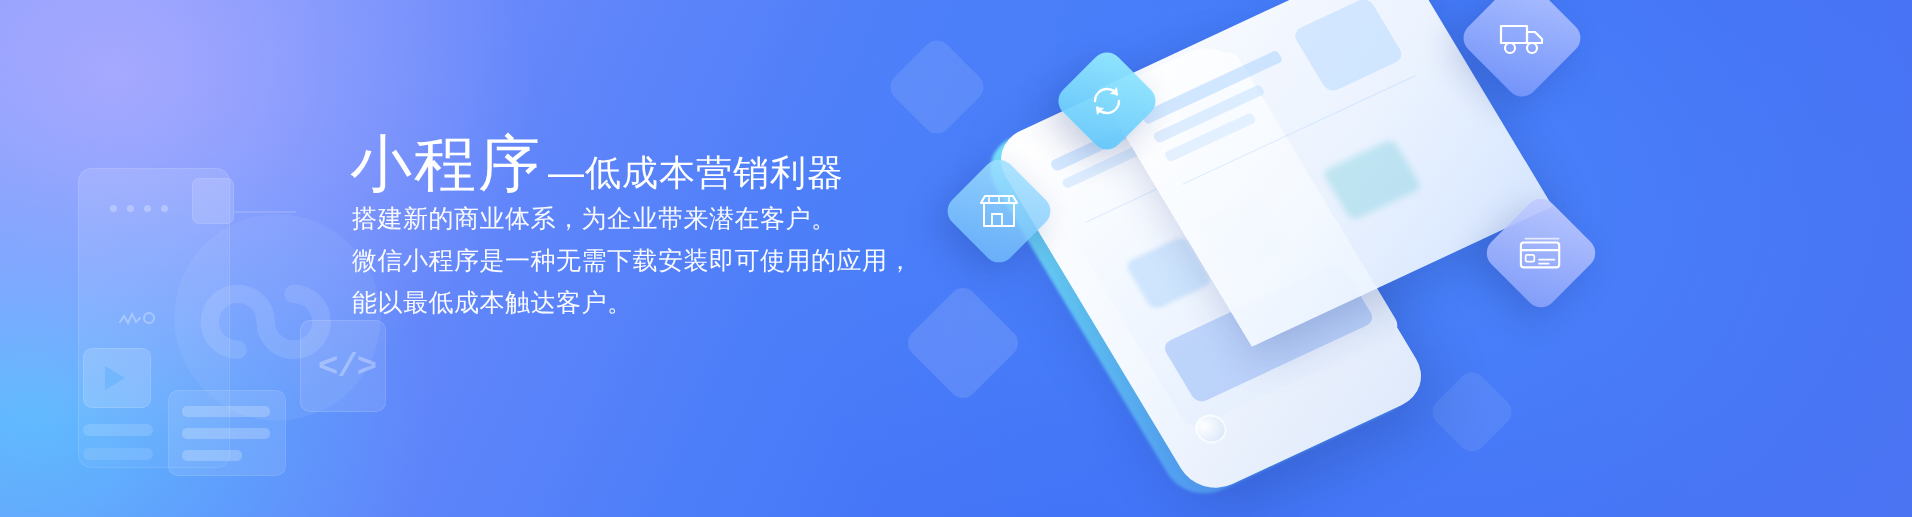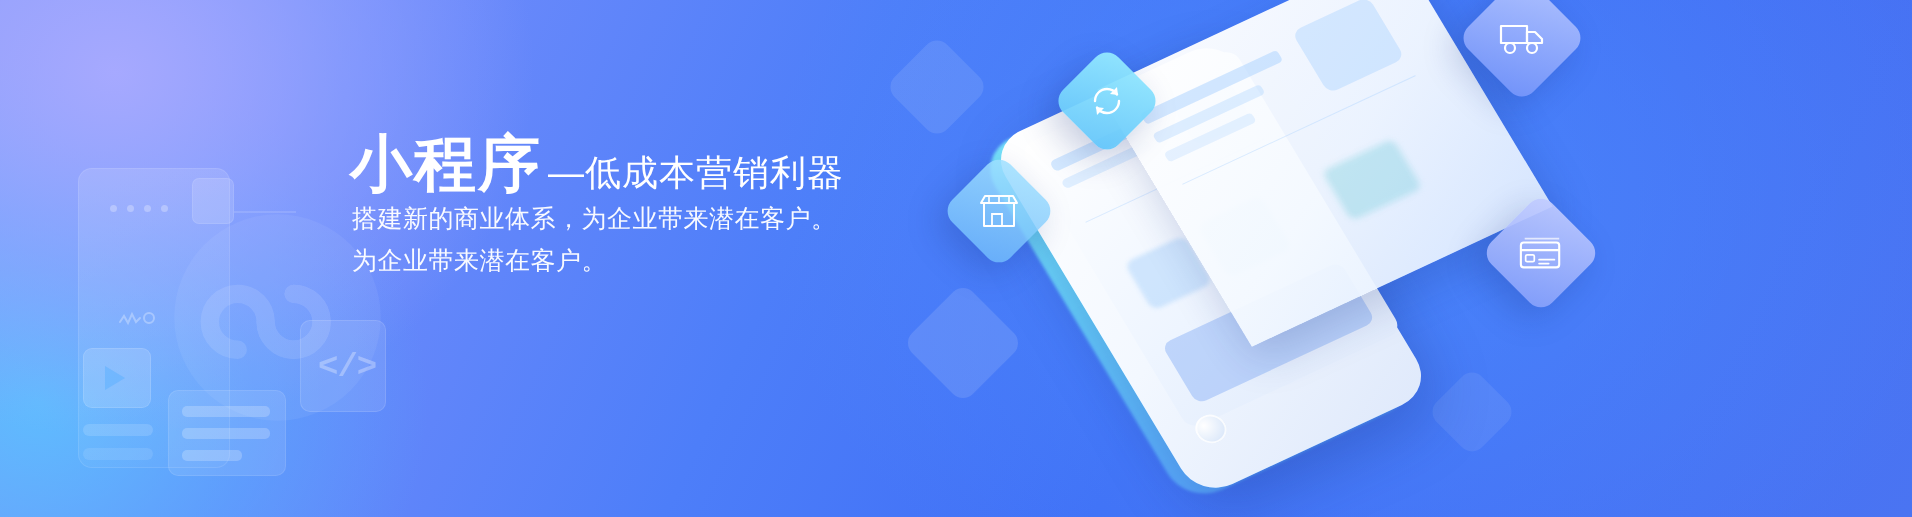--- a/index.html
+++ b/index.html
@@ -168,21 +168,21 @@
 
   
   #copy { position: absolute; left: 350px; top: 0; width: 760px; height: 100%; }
 
   .headline {
     position: absolute; left: 0; top: 122px;
     white-space: nowrap;
     color: #ffffff;
   }
   .headline .h-main {
-    font-size: 62px; font-weight: 700; letter-spacing: 2px;
+    font-size: 62px; font-weight: 400; letter-spacing: 2px;
     vertical-align: baseline;
   }
   .headline .h-sub {
     font-size: 36px; font-weight: 400; letter-spacing: 1px;
     margin-left: 6px;
   }
   .body-lines {
     position: absolute; left: 2px; top: 197px;
     color: rgba(255,255,255,0.96);
     font-size: 25px;
@@ -234,21 +234,22 @@
     </svg>
   </div>
 
   <div id="copy">
     <div class="headline">
       <span class="h-main">小程序</span><span class="h-sub">—低成本营销利器</span>
     </div>
 
     <div class="body-lines">
       <p>搭建新的商业体系，为企业带来潜在客户。</p>
-      <p>为企业带来潜在客户。</p>
+      <p>微信小程序是一种无需下载安装即可使用的应用，</p>
+      <p>能以最低成本触达客户。</p>
     </div>
   </div>
 
   <div id="illus">
 
     <div class="blob blob-a"></div>
     <div class="blob blob-b"></div>
     <div class="blob blob-c"></div>
 
     <div class="glow-edge"></div>

